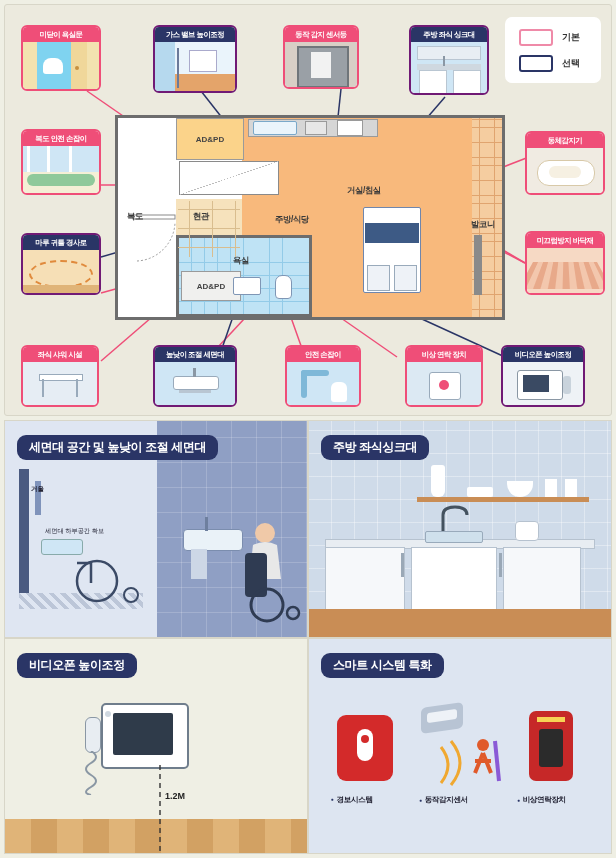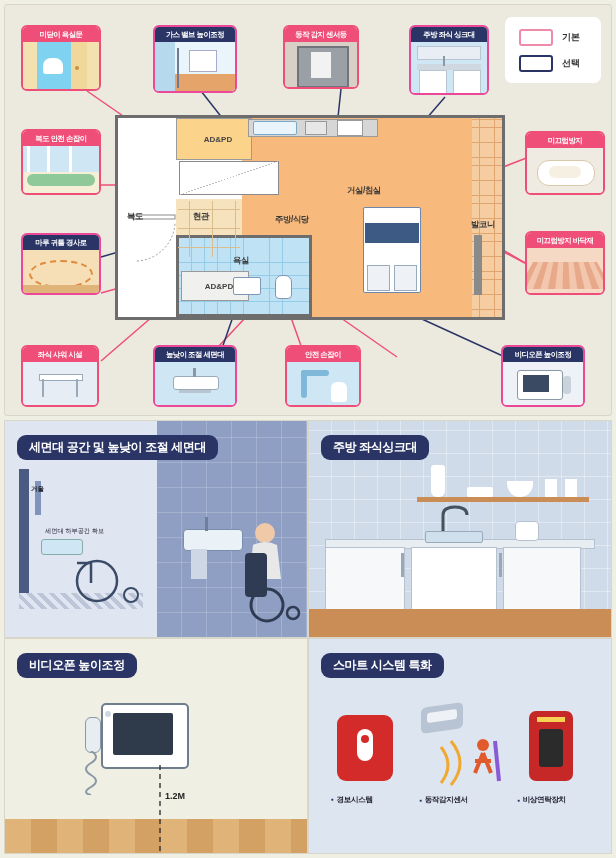--- a/index.html
+++ b/index.html
@@ -14,21 +14,21 @@
   .navyhdr{background:#2a3566;}
 
   
   #map{left:4px;top:4px;width:608px;height:412px;background:#eceade;
        border:1px solid #d8d6c8;border-radius:3px;}
 
   
   .card{position:absolute;border-radius:6px;overflow:hidden;
         box-sizing:border-box;background:#fff;}
   .card.pink{border:2px solid #ef4e78;}
-  .card.navy{border:2px solid #ec4899;}
+  .card.navy{border:2px solid #701a75;}
   .card .hd{height:15px;font-size:7.4px;font-weight:bold;color:#fff;
        display:flex;align-items:center;justify-content:center;
        letter-spacing:-.5px;white-space:nowrap;}
   .card.pink .hd{background:#ef4e78;}
   .card.navy .hd{background:#2a3566;}
   .card .bd{position:absolute;left:0;right:0;top:15px;bottom:0;overflow:hidden;}
 
   
   svg.lead{position:absolute;left:0;top:0;width:608px;height:412px;
            pointer-events:none;}
@@ -43,21 +43,21 @@
   .lgbox.n{border:2px solid #2a3566;}
   .lgtx{font-size:9px;color:#333;font-weight:bold;}
 
   
   #plan{position:absolute;left:110px;top:110px;width:390px;height:205px;}
   .rm{position:absolute;box-sizing:border-box;}
   .rlab{position:absolute;font-size:8.4px;font-weight:bold;color:#3a3a3a;
         letter-spacing:-.4px;white-space:nowrap;}
   .adpd{position:absolute;background:#fbd38a;border:1px solid #9a9a9a;
         display:flex;align-items:center;justify-content:center;
-        font-size:8px;font-weight:bold;color:#444;padding-left:8px;}
+        font-size:8px;font-weight:bold;color:#444;}
 
   
   .bp{position:absolute;box-sizing:border-box;border:1px solid #d8d6c8;}
   #p1{left:4px;top:420px;width:304px;height:218px;background:#dfe6f2;}
   #p2{left:308px;top:420px;width:304px;height:218px;background:#cfdbe9;}
   #p3{left:4px;top:638px;width:304px;height:216px;background:#efefe4;}
   #p4{left:308px;top:638px;width:304px;height:216px;background:#dde5f1;}
 
   .smartcap{position:absolute;font-size:7.6px;color:#223;font-weight:bold;
             white-space:nowrap;letter-spacing:-.4px;}
@@ -231,21 +231,21 @@
 
   <div class="card navy" style="left:16px;top:228px;width:80px;height:62px;">
     <div class="hd">마루 귀틀 경사로</div>
     <div class="bd" style="background:#f6dfb6;">
       <div style="position:absolute;left:6px;top:10px;right:6px;height:24px;border:2px dashed #e08a3c;border-radius:50%;"></div>
       <div style="position:absolute;left:0;bottom:0;width:100%;height:8px;background:#e0b478;"></div>
     </div>
   </div>
 
   <div class="card pink" style="left:520px;top:126px;width:80px;height:64px;">
-    <div class="hd">미끄럼방지</div>
+    <div class="hd">동체감지기</div>
     <div class="bd" style="background:#f0ebe2;">
       <div style="position:absolute;left:10px;top:12px;width:56px;height:24px;background:#fff;border:1.5px solid #d8c9a8;border-radius:12px;"></div>
       <div style="position:absolute;left:22px;top:18px;width:32px;height:12px;background:#f6f0e2;border-radius:6px;"></div>
     </div>
   </div>
 
   <div class="card pink" style="left:520px;top:226px;width:80px;height:64px;">
     <div class="hd">미끄럼방지 바닥재</div>
     <div class="bd" style="background:#f6d9c4;">
       <div style="position:absolute;left:0;top:10px;width:100%;height:30px;
@@ -274,20 +274,27 @@
 
   <div class="card pink" style="left:280px;top:340px;width:76px;height:62px;">
     <div class="hd">안전 손잡이</div>
     <div class="bd" style="background:#cfe6f5;">
       <div style="position:absolute;left:14px;top:8px;width:6px;height:28px;background:#7fb8d8;border-radius:3px;"></div>
       <div style="position:absolute;left:14px;top:8px;width:28px;height:6px;background:#7fb8d8;border-radius:3px;"></div>
       <div style="position:absolute;left:44px;top:20px;width:16px;height:20px;background:#fff;border-radius:6px 6px 3px 3px;"></div>
     </div>
   </div>
 
+  <div class="card pink" style="left:400px;top:340px;width:78px;height:62px;">
+    <div class="hd">비상 연락 장치</div>
+    <div class="bd" style="background:#dce9f3;">
+      <div style="position:absolute;left:22px;top:10px;width:30px;height:26px;background:#fff;border:1.5px solid #9ab;border-radius:3px;"></div>
+      <div style="position:absolute;left:32px;top:18px;width:10px;height:10px;border-radius:50%;background:#ef4e78;"></div>
+    </div>
+  </div>
 
   <div class="card navy" style="left:496px;top:340px;width:84px;height:62px;">
     <div class="hd">비디오폰 높이조정</div>
     <div class="bd" style="background:#eef2f6;">
       <div style="position:absolute;left:14px;top:8px;width:44px;height:28px;background:#fff;border:1.5px solid #8a97a4;border-radius:3px;"></div>
       <div style="position:absolute;left:20px;top:13px;width:26px;height:17px;background:#3a4a63;"></div>
       <div style="position:absolute;left:60px;top:14px;width:8px;height:18px;background:#c9d3dc;border-radius:3px;"></div>
     </div>
   </div>
 

